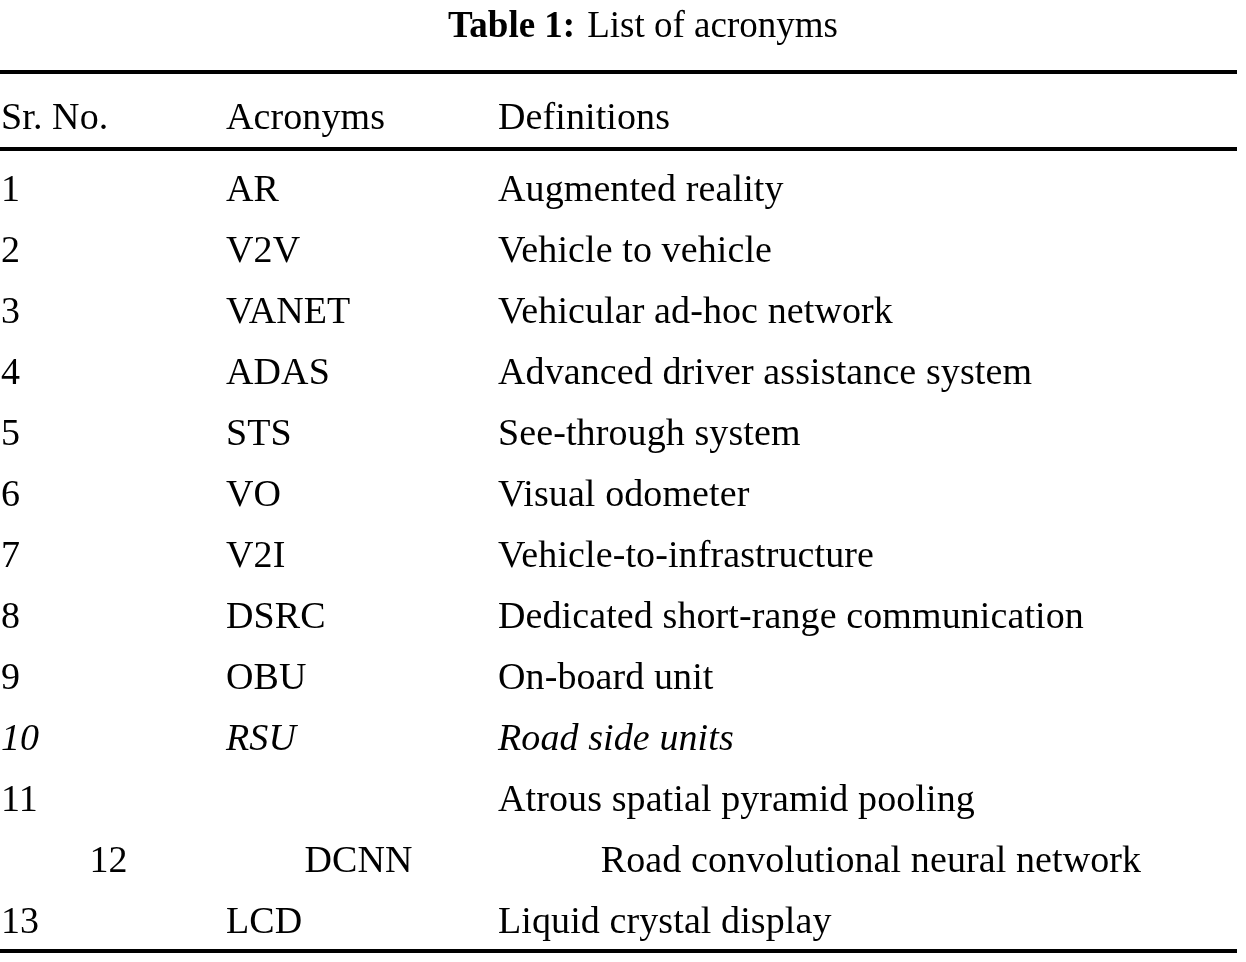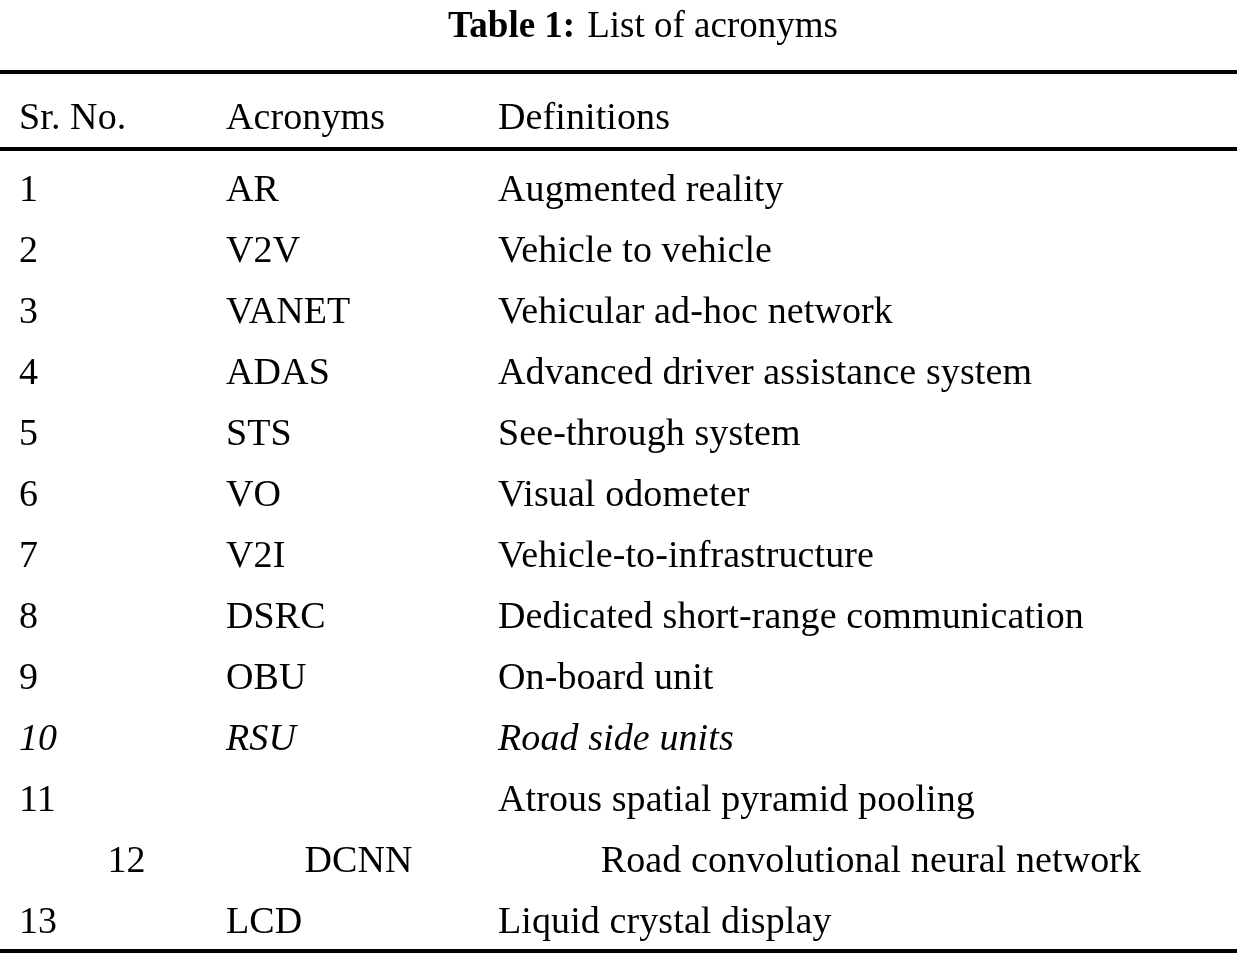--- a/index.html
+++ b/index.html
@@ -69,21 +69,21 @@
     white-space: nowrap;
   }
   .cell {
     position: absolute;
     top: 0;
     font-size: 38px;
     line-height: 61px;
     white-space: nowrap;
     letter-spacing: 0.1px;
   }
-  .c-sr   { left: 19px;   width: 215px; }
+  .c-sr   { left: 1px;   width: 215px; }
   .c-acr  { left: 226px; width: 265px; }
   .c-def  { left: 498px; width: 746px; }
 
   .head-row { top: 86px; }
   .head-row .cell { font-size: 38px; line-height: 61px; }
 </style>
 </head>
 <body>
 
 <div class="page">

